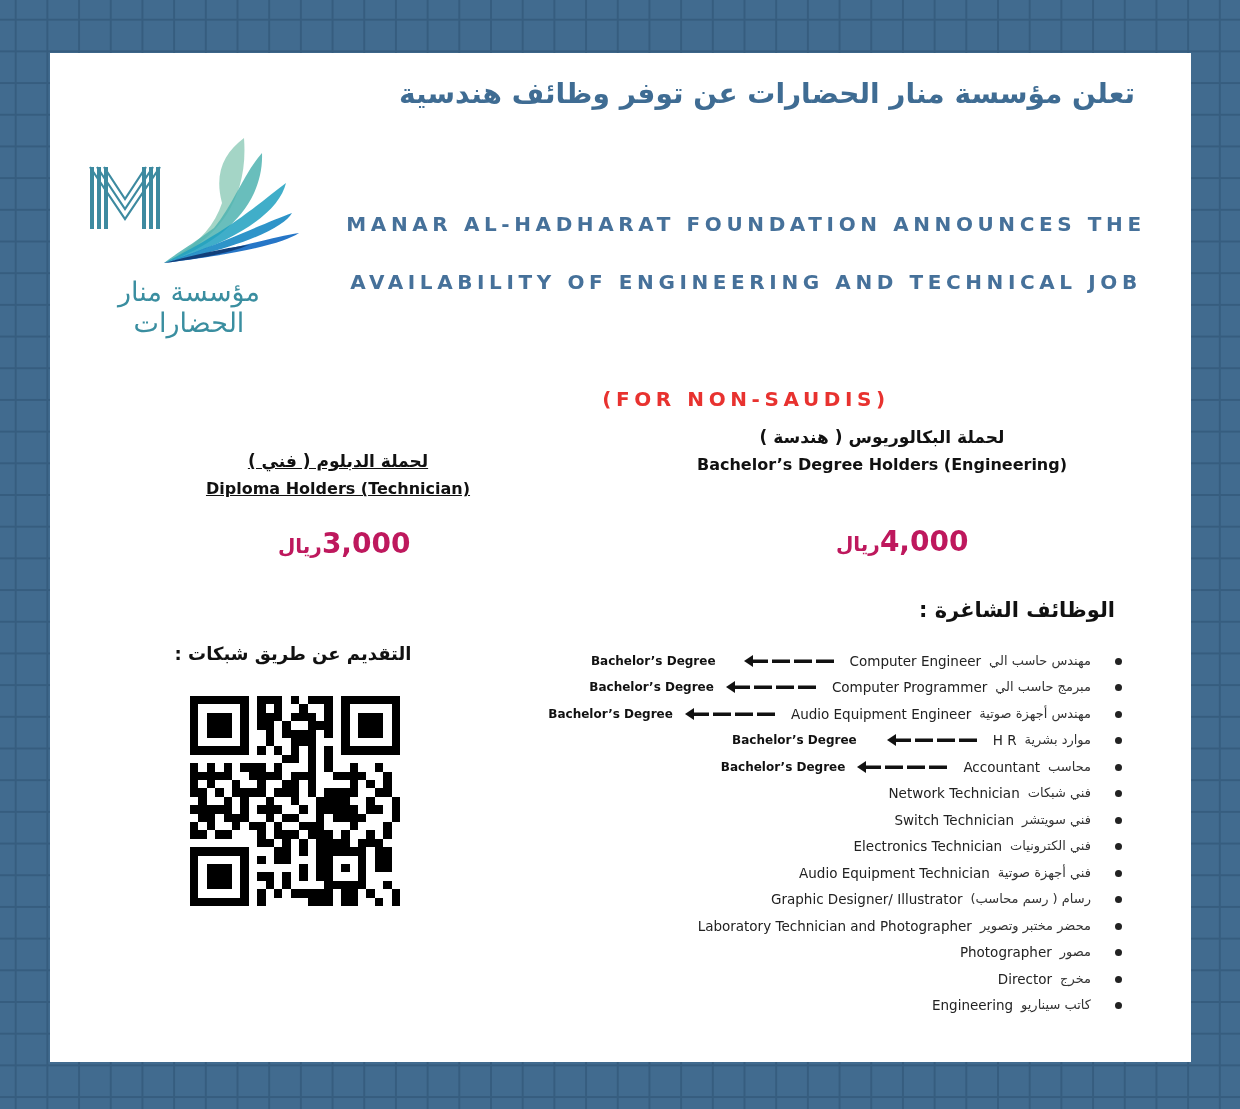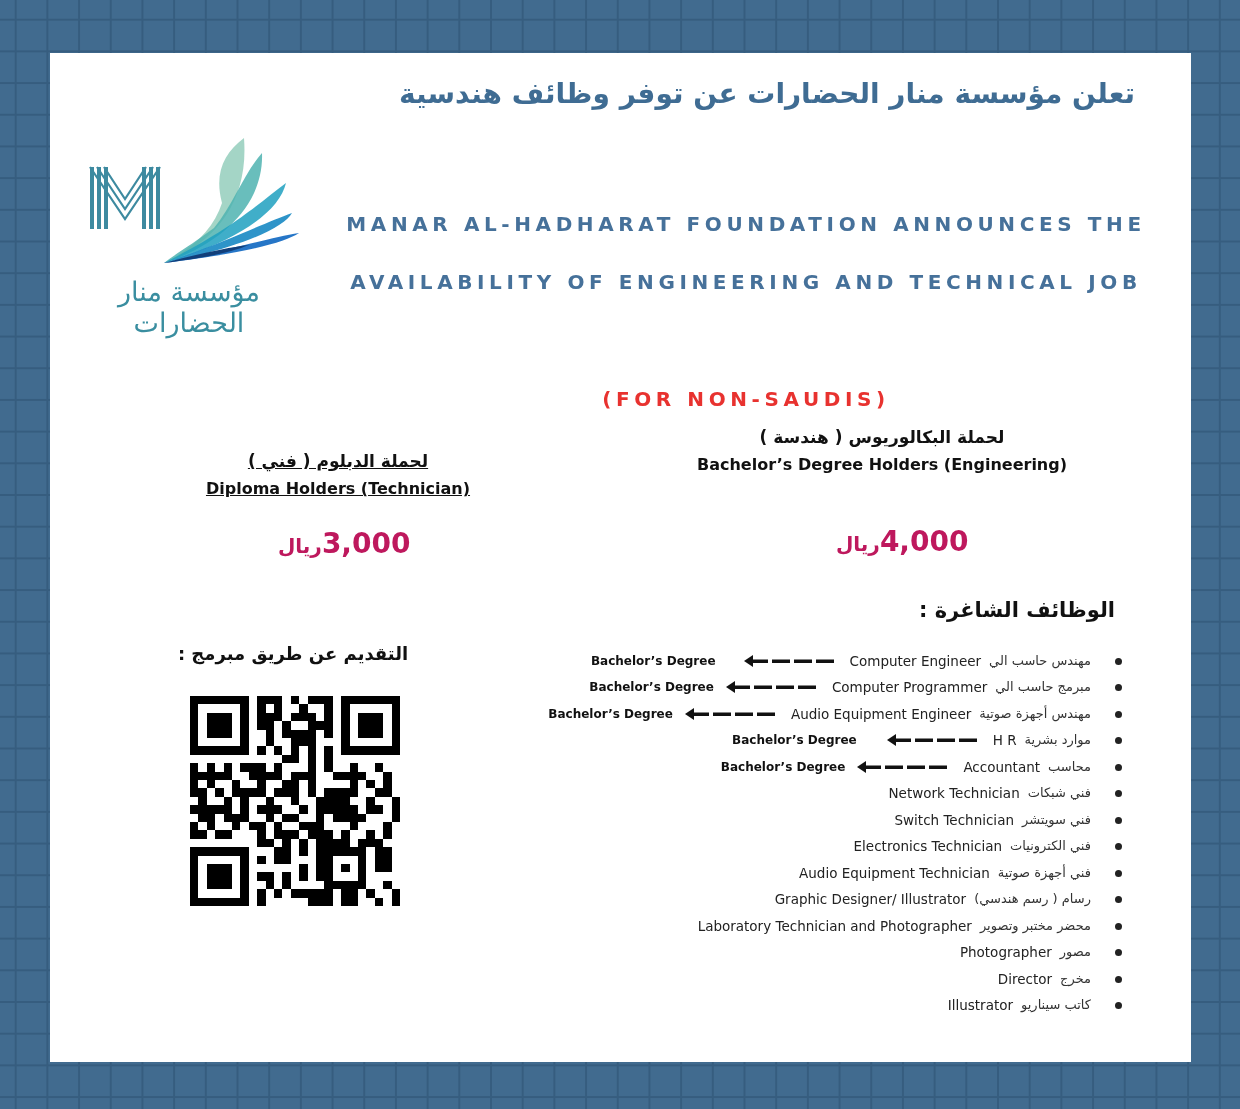--- a/index.html
+++ b/index.html
@@ -232,46 +232,46 @@
       <span class="ar">فني الكترونيات</span>
       <span class="en">Electronics Technician</span>
     </div>
     <div class="job" style="top:209px">
       <span class="bullet"></span>
       <span class="ar">فني أجهزة صوتية</span>
       <span class="en">Audio Equipment Technician</span>
     </div>
     <div class="job" style="top:235px">
       <span class="bullet"></span>
-      <span class="ar">رسام ( رسم هندسي)</span>
+      <span class="ar">رسام ( رسم محاسب)</span>
       <span class="en">Graphic Designer/ Illustrator</span>
     </div>
     <div class="job" style="top:262px">
       <span class="bullet"></span>
       <span class="ar">محضر مختبر وتصوير</span>
       <span class="en">Laboratory Technician and Photographer</span>
     </div>
     <div class="job" style="top:288px">
       <span class="bullet"></span>
       <span class="ar">مصور</span>
       <span class="en">Photographer</span>
     </div>
     <div class="job" style="top:315px">
       <span class="bullet"></span>
       <span class="ar">مخرج</span>
       <span class="en">Director</span>
     </div>
     <div class="job" style="top:341px">
       <span class="bullet"></span>
       <span class="ar">كاتب سيناريو</span>
-      <span class="en">Illustrator</span>
-    </div>
-  </div>
-
-  <div class="apply-title">التقديم عن طريق مبرمج :</div>
+      <span class="en">Engineering</span>
+    </div>
+  </div>
+
+  <div class="apply-title">التقديم عن طريق شبكات :</div>
   <div class="qr">
     <svg width="210" height="210" viewBox="0 0 25 25" shape-rendering="crispEdges">
       <rect width="25" height="25" fill="#fff"></rect>
       <g fill="#000">
 
         <path d="M0 0h7v7h-7z M1 1v5h5v-5z" fill-rule="evenodd"></path>
         <rect x="2" y="2" width="3" height="3"></rect>
         <path d="M18 0h7v7h-7z M19 1v5h5v-5z" fill-rule="evenodd"></path>
         <rect x="20" y="2" width="3" height="3"></rect>
         <path d="M0 18h7v7h-7z M1 19v5h5v-5z" fill-rule="evenodd"></path>

